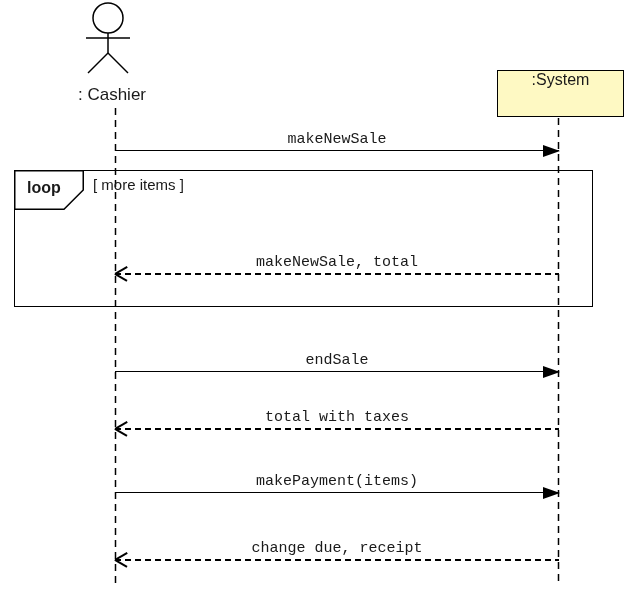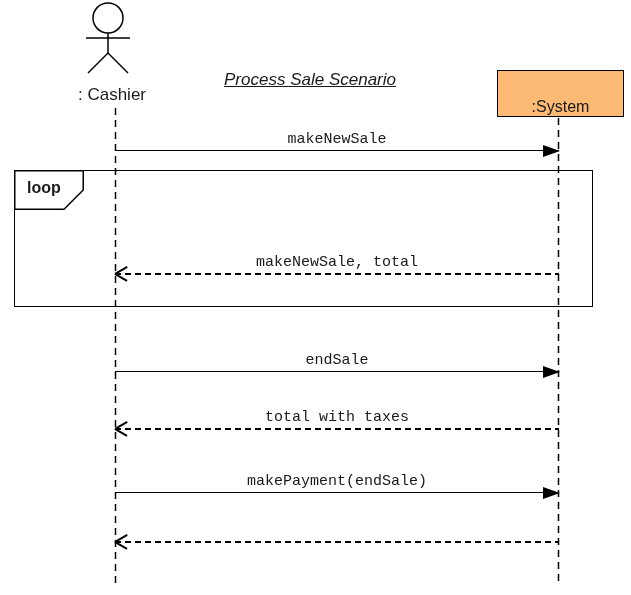--- a/index.html
+++ b/index.html
@@ -33,23 +33,23 @@
   #actor-label {
     left:52px; top:85px; width:120px;
     text-align:center; font-size:17px;
     z-index:4;
   }
 
   
   #system-box {
     left:497px; top:70px; width:127px; height:47px;
     border:1.5px solid #000;
-    background:#fdba74;
+    background:#fef9c3;
     box-sizing:border-box;
-    display:flex; align-items:flex-end; justify-content:center;
+    display:flex; align-items:flex-start; justify-content:center;
     font-size:16px;
     z-index:4;
   }
 
   
   #loop-frame {
     left:14px; top:170px; width:579px; height:137px;
     border:1.5px solid #000;
     box-sizing:border-box;
     z-index:2;
@@ -121,35 +121,35 @@
 
     <g stroke="#000" stroke-width="1.5" fill="none">
       <circle cx="108" cy="18" r="15"></circle>
       <line x1="108" y1="33" x2="108" y2="53"></line>
       <line x1="86" y1="38" x2="130" y2="38"></line>
       <line x1="108" y1="53" x2="88" y2="73"></line>
       <line x1="108" y1="53" x2="128" y2="73"></line>
     </g>
   </svg>
 
-  <div id="diagram-title" class="abs">Process Sale Scenario</div>
 
   <div id="actor-label" class="abs">: Cashier</div>
 
   <div id="system-box" class="abs">
     <span>:System</span>
   </div>
 
   <div id="loop-frame" class="abs"></div>
   <div id="loop-pentagon" class="abs">
     <svg width="70" height="40" viewBox="0 0 70 40">
       <polygon points="0.75,0.75 69.25,0.75 69.25,20 50,39.25 0.75,39.25" fill="#ffffff" stroke="#000" stroke-width="1.5"></polygon>
     </svg>
     <span id="loop-operator-label">loop</span>
   </div>
+  <div id="loop-guard" class="abs">[ more items ]</div>
 
   <div class="msg sync" style="top:131px">
     <span class="label">makeNewSale</span>
     <div class="line">
         <span class="head"></span>
       </div>
   </div>
 
 
   <div class="msg return" style="top:254px">
@@ -163,23 +163,24 @@
         <span class="head"></span>
       </div>
   </div>
 
   <div class="msg return" style="top:409px">
     <span class="label">total with taxes</span>
     <div class="line"></div>
   </div>
 
   <div class="msg sync" style="top:473px">
-    <span class="label">makePayment(endSale)</span>
+    <span class="label">makePayment(items)</span>
     <div class="line">
         <span class="head"></span>
       </div>
   </div>
 
   <div class="msg return" style="top:540px">
+    <span class="label">change due, receipt</span>
     <div class="line"></div>
   </div>
 
 </div>
 
 </body></html>

